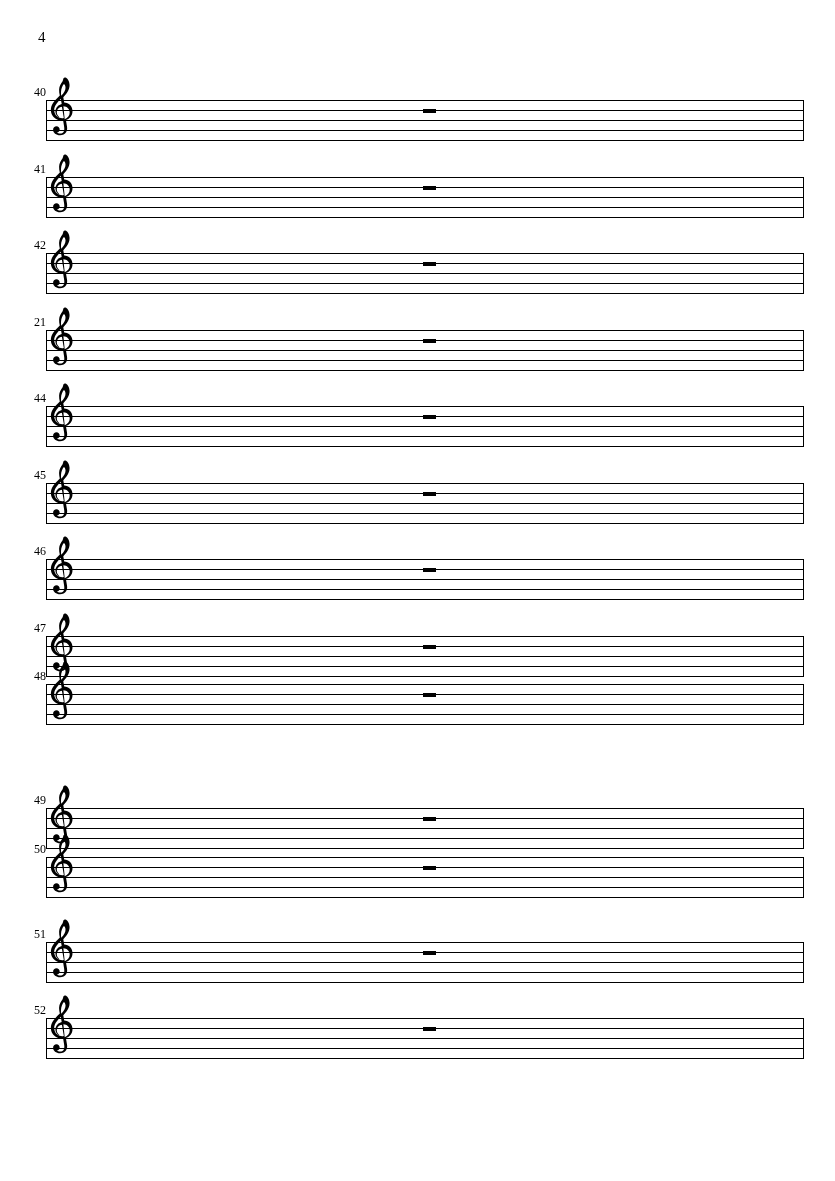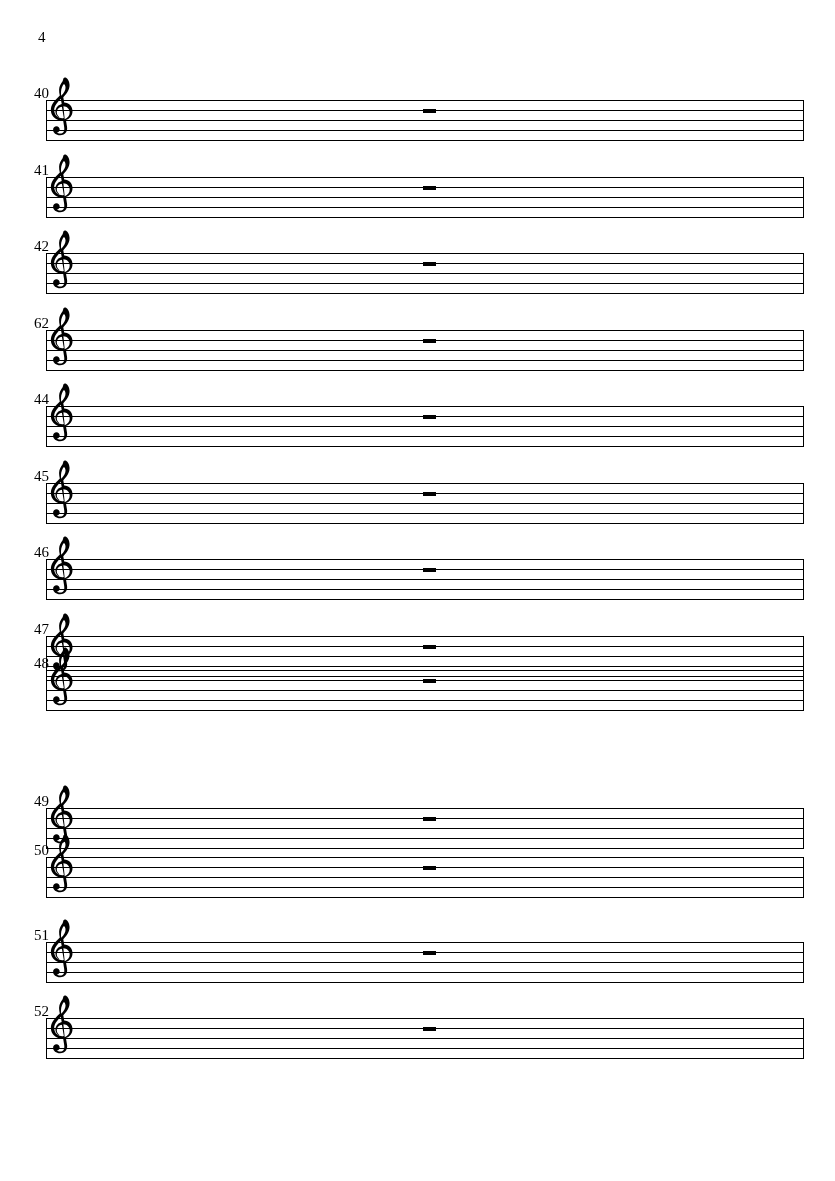--- a/index.html
+++ b/index.html
@@ -44,21 +44,21 @@
     position: absolute;
     left: 0;
     width: 835px;
     height: 60px;
   }
 
   .measure-number {
     position: absolute;
     left: 34px;
     top: 0px;
-    font-size: 15px;
+    font-size: 12px;
     font-family: "Liberation Serif", serif;
     line-height: 1;
     color: #000;
   }
 
   
   .staff {
     position: absolute;
     left: 46px;
     top: 14px;
@@ -207,21 +207,21 @@
             -3.1 1.1-5.1 3.9-5.1 7.0 0 2.5 1.3 4.6 3.4 5.6 0.3 0.2 0.5-0.3 0.2-0.5
             -1.4-0.9-2.2-2.4-2.2-4.2 0-2.4 1.6-4.5 3.9-5.2 0.4-0.1 0.8-0.2 1.2-0.3l1.9 11.2
             c-1.4 0.3-2.8 0.2-4.1-0.2-3.2-1.0-5.3-3.8-5.5-7.1-0.2-2.5 0.7-4.9 2.5-7.2
             1.2-1.6 2.7-3.2 4.1-4.7zM15.4 29.2c3.6 0.1 6.3 2.8 6.3 6.4 0 3.1-1.9 5.6-5.0 6.6z"></path>
         </svg>
       </div>
       <div class="rest"></div>
     </div>
   </div>
       <div class="system" style="top: 315.5px;">
-    <div class="measure-number">62</div>
+    <div class="measure-number">21</div>
     <div class="staff">
       <div class="staff-line l1"></div>
       <div class="staff-line l2"></div>
       <div class="staff-line l3"></div>
       <div class="staff-line l4"></div>
       <div class="staff-line l5"></div>
       <div class="system-start-bar"></div>
       <div class="system-end-bar"></div>
       <div class="clef">
         <svg width="30" height="70" viewBox="0 0 30 70" xmlns="http://www.w3.org/2000/svg">
@@ -356,21 +356,21 @@
             -0.3-1.3-0.4-2.6-0.3-3.9 0.2-3.2 1.3-6.1 2.9-7.9zM12.8 21.8l0.9 5.2c-0.4 0.1-0.8 0.2-1.2 0.4
             -3.1 1.1-5.1 3.9-5.1 7.0 0 2.5 1.3 4.6 3.4 5.6 0.3 0.2 0.5-0.3 0.2-0.5
             -1.4-0.9-2.2-2.4-2.2-4.2 0-2.4 1.6-4.5 3.9-5.2 0.4-0.1 0.8-0.2 1.2-0.3l1.9 11.2
             c-1.4 0.3-2.8 0.2-4.1-0.2-3.2-1.0-5.3-3.8-5.5-7.1-0.2-2.5 0.7-4.9 2.5-7.2
             1.2-1.6 2.7-3.2 4.1-4.7zM15.4 29.2c3.6 0.1 6.3 2.8 6.3 6.4 0 3.1-1.9 5.6-5.0 6.6z"></path>
         </svg>
       </div>
       <div class="rest"></div>
     </div>
   </div>
-      <div class="system" style="top: 656px;">
+      <div class="system" style="top: 670px;">
     <div class="measure-number">48</div>
     <div class="staff">
       <div class="staff-line l1"></div>
       <div class="staff-line l2"></div>
       <div class="staff-line l3"></div>
       <div class="staff-line l4"></div>
       <div class="staff-line l5"></div>
       <div class="system-start-bar"></div>
       <div class="system-end-bar"></div>
       <div class="clef">

